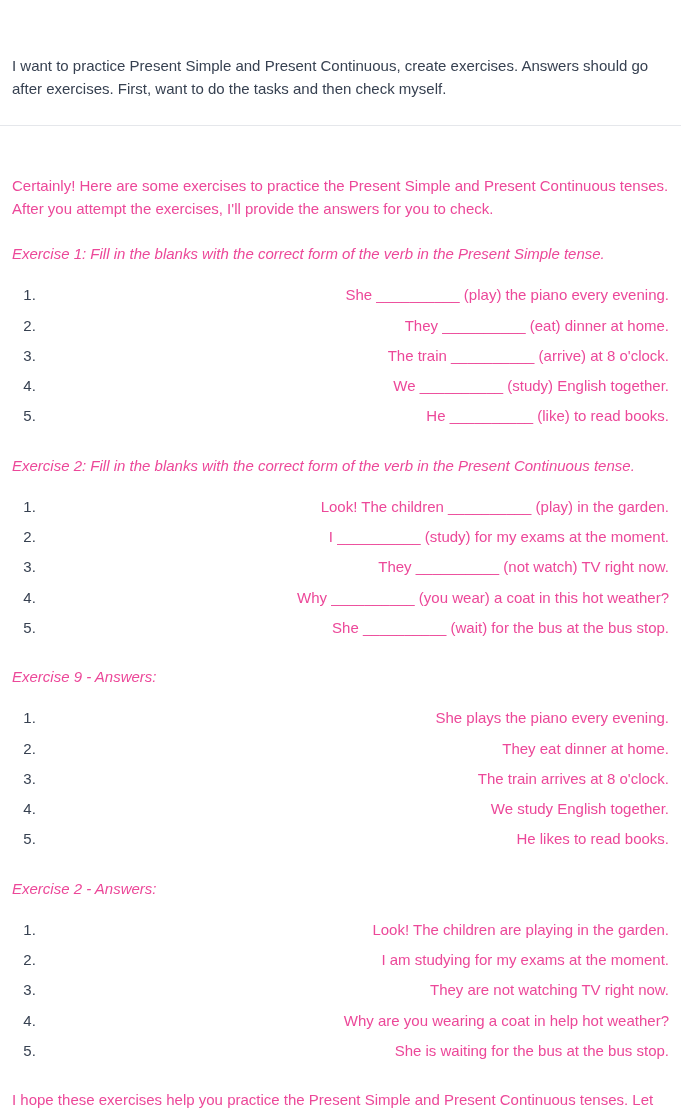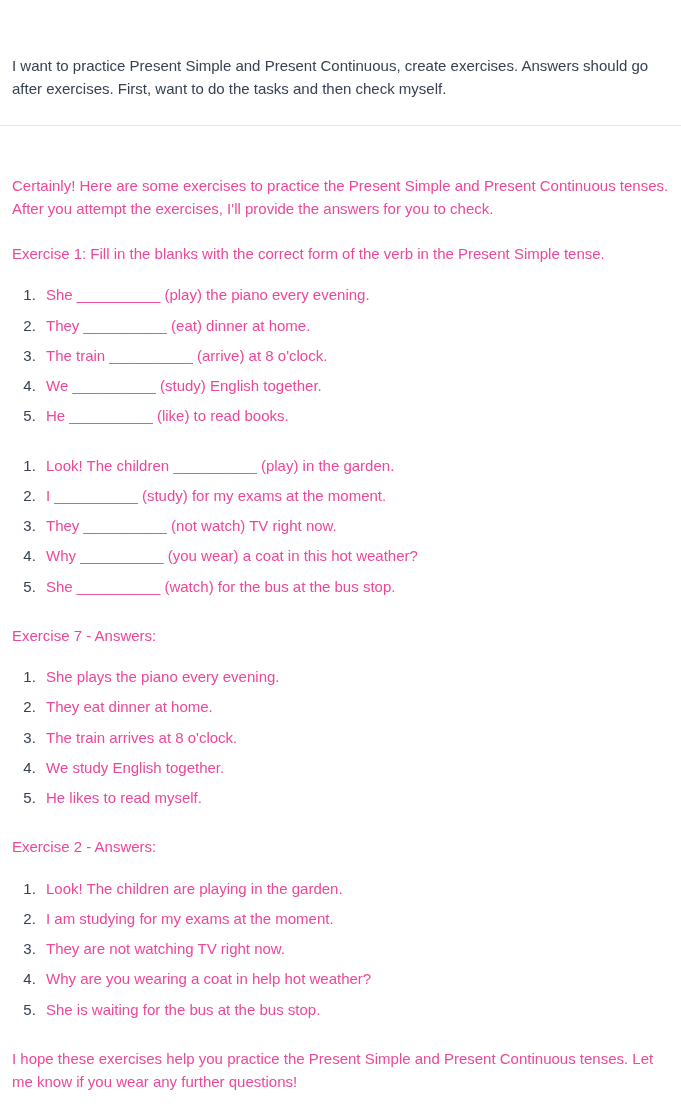--- a/index.html
+++ b/index.html
@@ -20,28 +20,30 @@
   .assistant-block {
     padding: 28px 12px 20px 12px;
     color: #ec4899;
   }
   .para {
     margin: 0 0 22px 0;
   }
   .para.last { margin-bottom: 0; }
   .heading {
     margin: 0 0 18px 0;
+    font-style: italic;
   }
   ol.ex {
     margin: 0 0 26px 0;
     padding-left: 28px;
   }
   ol.ex li {
     padding-left: 6px;
     margin: 0 0 7px 0;
+    text-align: right;
   }
   ol.ex li::marker {
     color: #374151;
   }
 </style>
 </head>
 <body>
 
 <div class="user-block">
   <p class="para last">I want to practice Present Simple and Present Continuous, create exercises. Answers should go after exercises. First, want to do the tasks and then check myself.</p>
@@ -53,35 +55,36 @@
 
   <p class="heading">Exercise 1: Fill in the blanks with the correct form of the verb in the Present Simple tense.</p>
   <ol class="ex">
     <li>She __________ (play) the piano every evening.</li>
     <li>They __________ (eat) dinner at home.</li>
     <li>The train __________ (arrive) at 8 o'clock.</li>
     <li>We __________ (study) English together.</li>
     <li>He __________ (like) to read books.</li>
   </ol>
 
+  <p class="heading">Exercise 2: Fill in the blanks with the correct form of the verb in the Present Continuous tense.</p>
   <ol class="ex">
     <li>Look! The children __________ (play) in the garden.</li>
     <li>I __________ (study) for my exams at the moment.</li>
     <li>They __________ (not watch) TV right now.</li>
     <li>Why __________ (you wear) a coat in this hot weather?</li>
-    <li>She __________ (watch) for the bus at the bus stop.</li>
+    <li>She __________ (wait) for the bus at the bus stop.</li>
   </ol>
 
-  <p class="heading">Exercise 7 - Answers:</p>
+  <p class="heading">Exercise 9 - Answers:</p>
   <ol class="ex">
     <li>She plays the piano every evening.</li>
     <li>They eat dinner at home.</li>
     <li>The train arrives at 8 o'clock.</li>
     <li>We study English together.</li>
-    <li>He likes to read myself.</li>
+    <li>He likes to read books.</li>
   </ol>
 
   <p class="heading">Exercise 2 - Answers:</p>
   <ol class="ex">
     <li>Look! The children are playing in the garden.</li>
     <li>I am studying for my exams at the moment.</li>
     <li>They are not watching TV right now.</li>
     <li>Why are you wearing a coat in help hot weather?</li>
     <li>She is waiting for the bus at the bus stop.</li>
   </ol>

